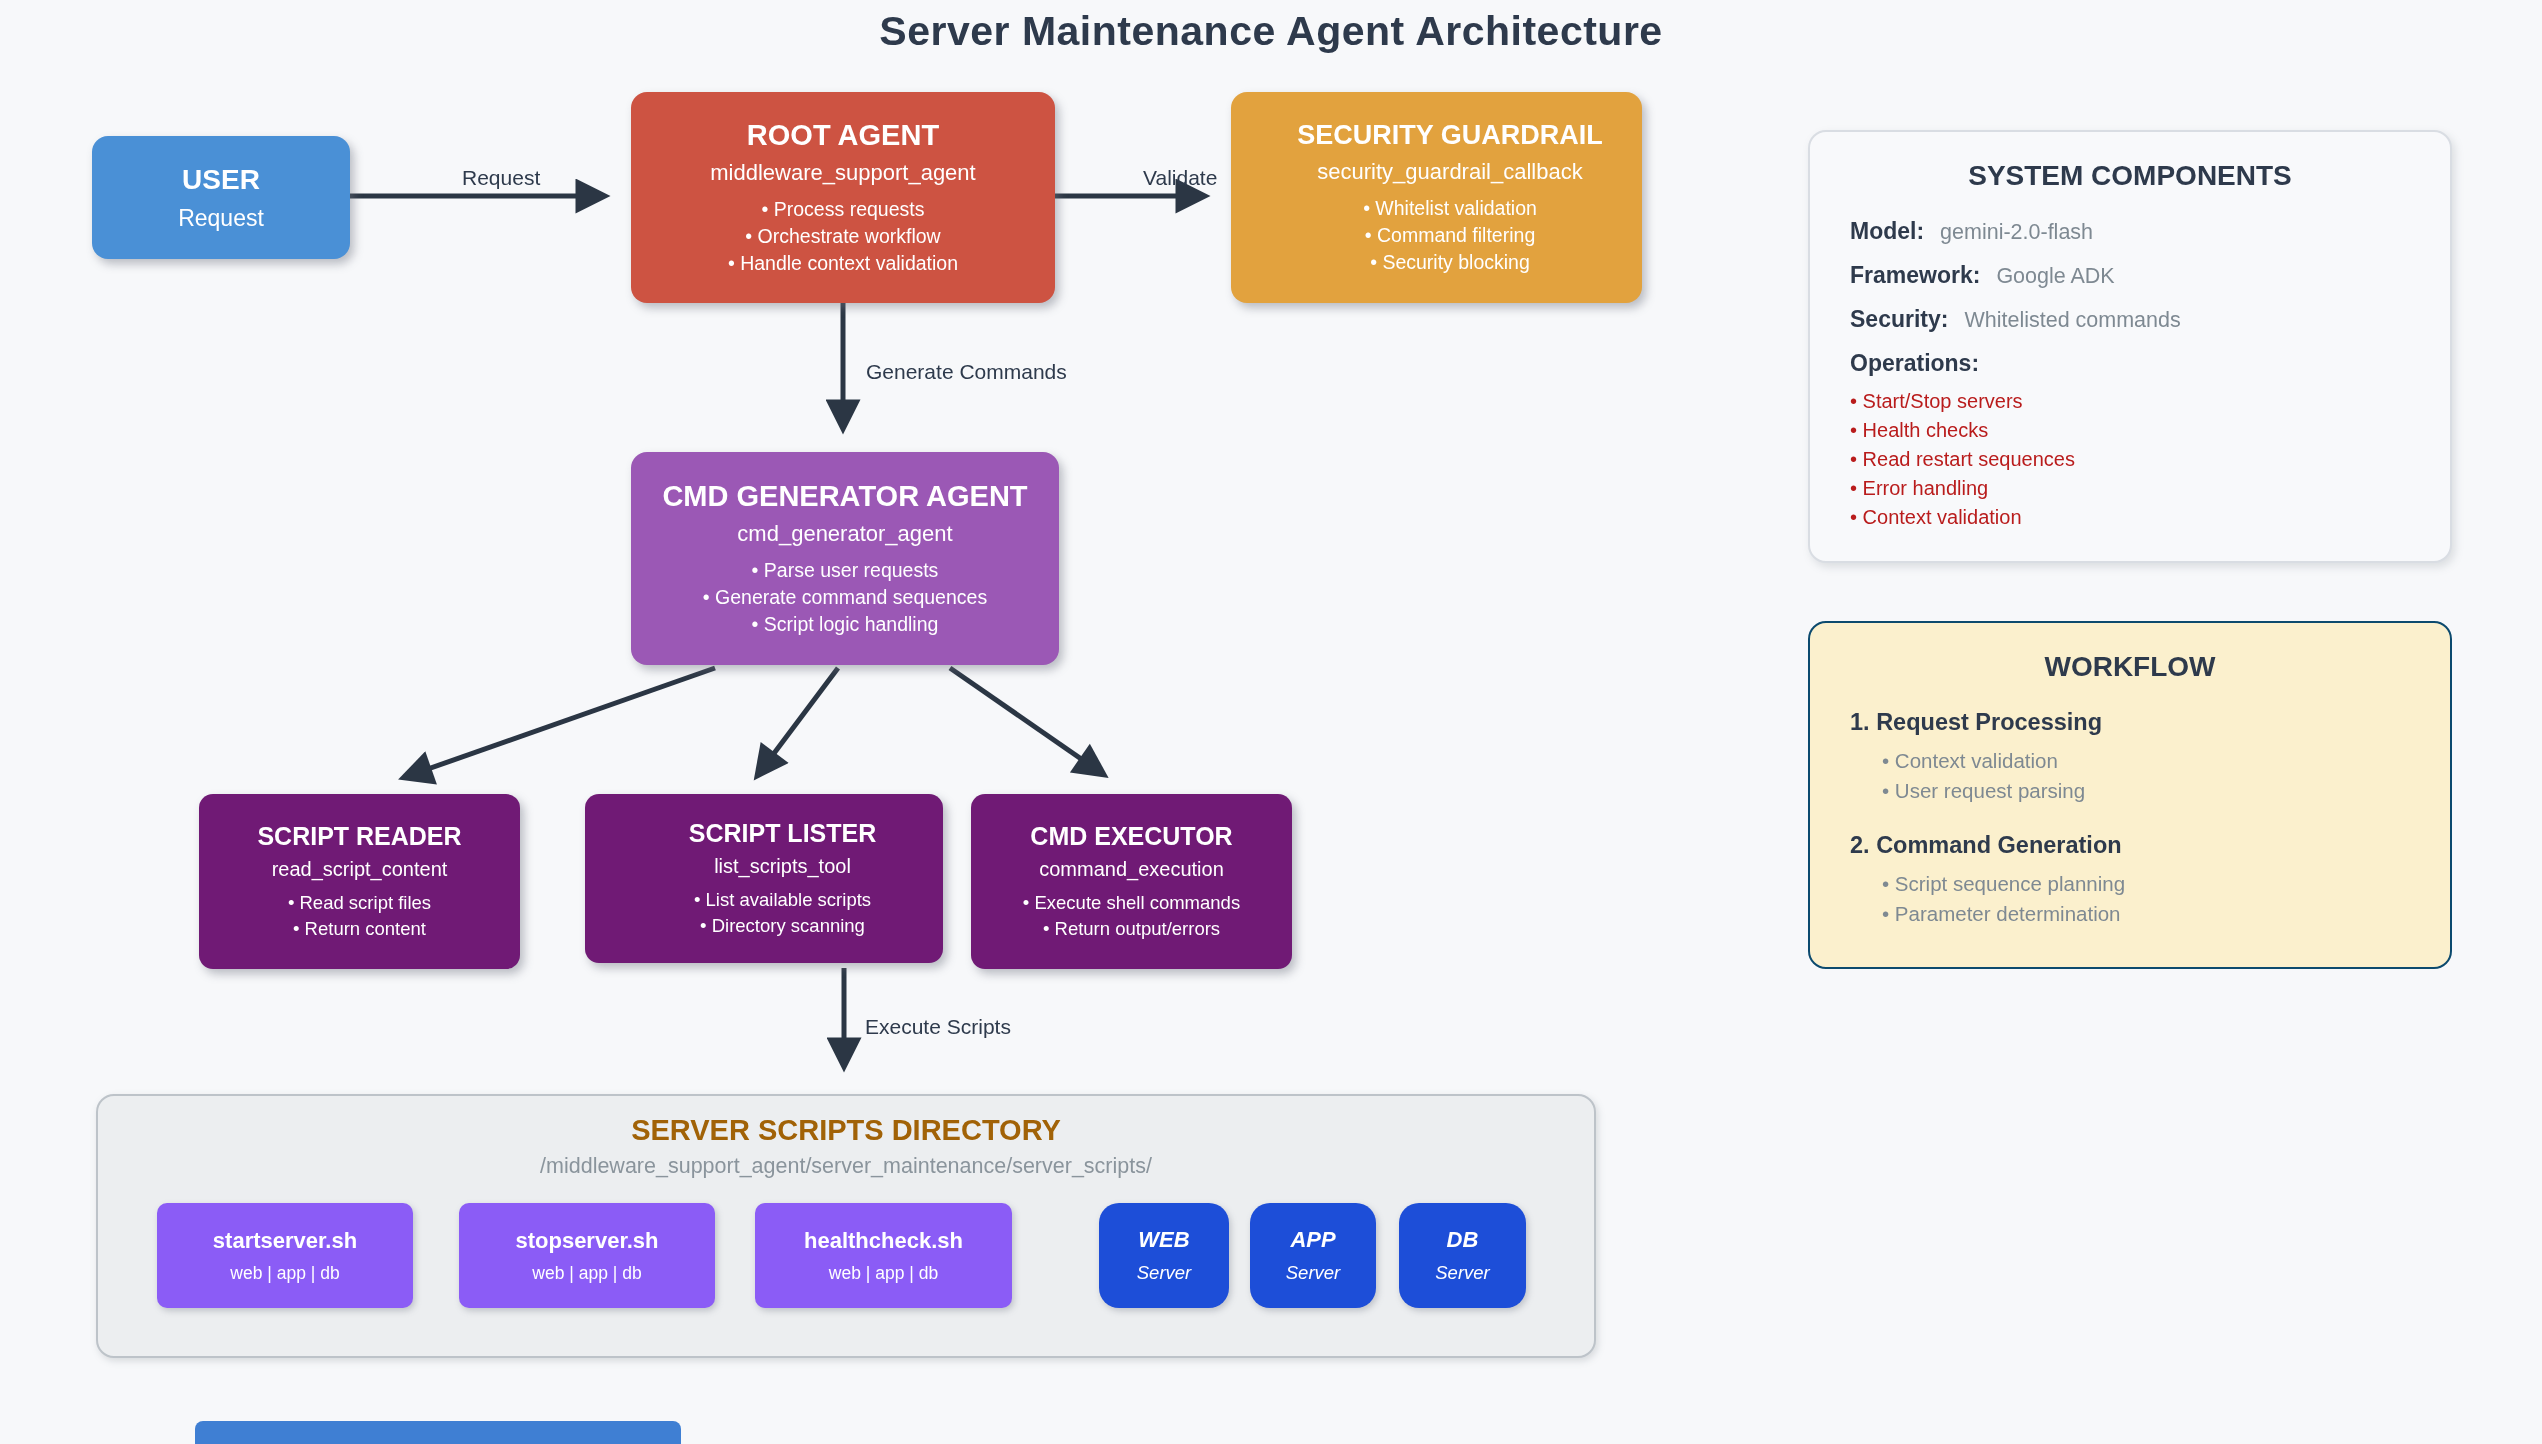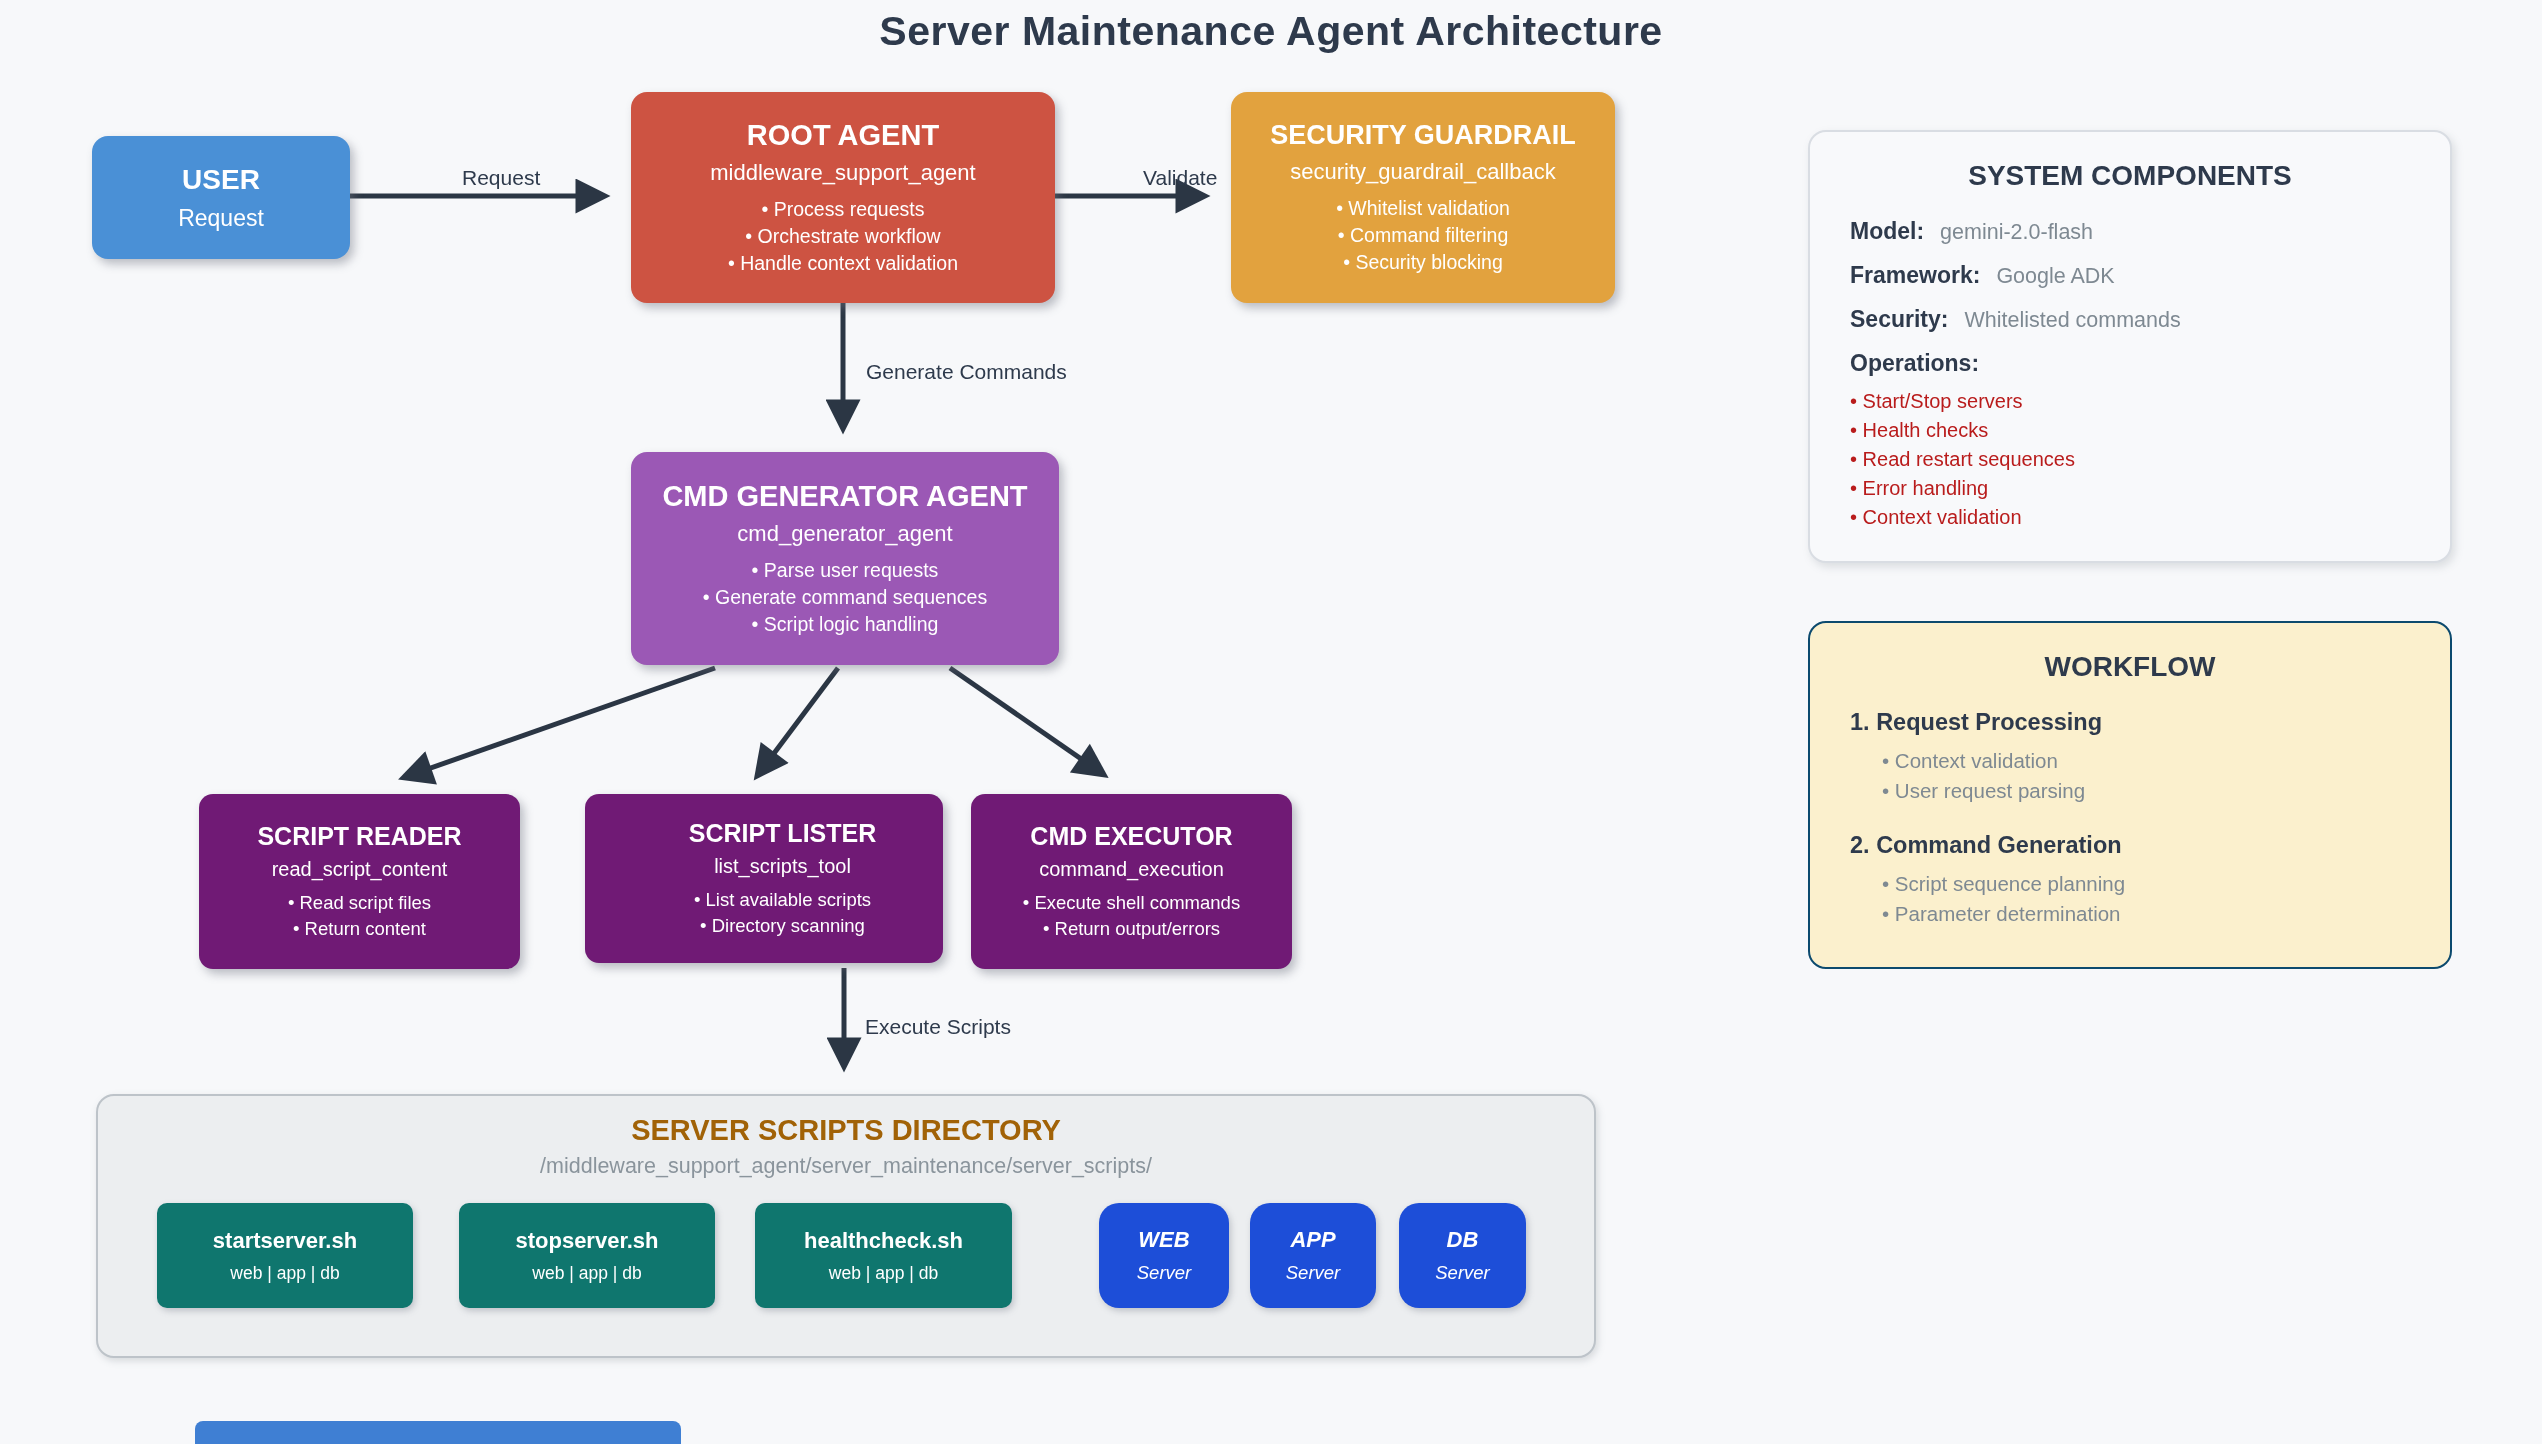--- a/index.html
+++ b/index.html
@@ -41,21 +41,21 @@
   }
   .dir-title { position:absolute; width:100%; text-align:center; top:18px;
     font-size:29px; font-weight:bold; color:#a16207; }
   .dir-path  { position:absolute; width:100%; text-align:center; top:58px;
     font-size:21.5px; color:#8a949c; }
   .chip {
     position:absolute; border-radius:10px; color:#fff; text-align:center;
     display:flex; flex-direction:column; align-items:center; justify-content:center;
     box-shadow:2px 3px 6px rgba(110,116,128,.35);
   }
-  .chip.slate { background:#0f766e; }
+  .chip.slate { background:#8b5cf6; }
   .chip.teal  { background:#1d4ed8; border-radius:20px;font-style:italic; }
   .chip .t { font-weight:bold; font-size:22px; }
   .chip .s { font-size:17.5px; margin-top:9px; }
   .chip.teal .s { font-size:18.5px; }
   
   .panel { position:absolute; border-radius:18px; }
   .panel.sys { background:#f8f9fb; border:2px solid #d9dde3;
     box-shadow:3px 4px 9px rgba(120,126,136,.22); }
   .panel.wf  { background:#fbf0cd; border:2px solid #0c4a6e; }
   .panel h2 { margin:28px 0 0 0; text-align:center; font-size:28px;
@@ -102,21 +102,21 @@
 <div class="node red" style="left:631px; top:92px; width:424px; height:211px;">
   <div class="t">ROOT AGENT</div>
   <div class="s">middleware_support_agent</div>
   <div class="bl">
     <div>• Process requests</div>
     <div>• Orchestrate workflow</div>
     <div>• Handle context validation</div>
   </div>
 </div>
 
-<div class="node orange" style="left:1231px; top:92px; width:384px; height:211px;">
+<div class="node orange" style="left:1231px; top:92px; width:384px; height:211px;padding-left:27px;">
   <div class="t" style="font-size:27px;">SECURITY GUARDRAIL</div>
   <div class="s">security_guardrail_callback</div>
   <div class="bl">
     <div>• Whitelist validation</div>
     <div>• Command filtering</div>
     <div>• Security blocking</div>
   </div>
 </div>
 
 <div class="node purple" style="left:631px; top:452px; width:428px; height:213px;">

